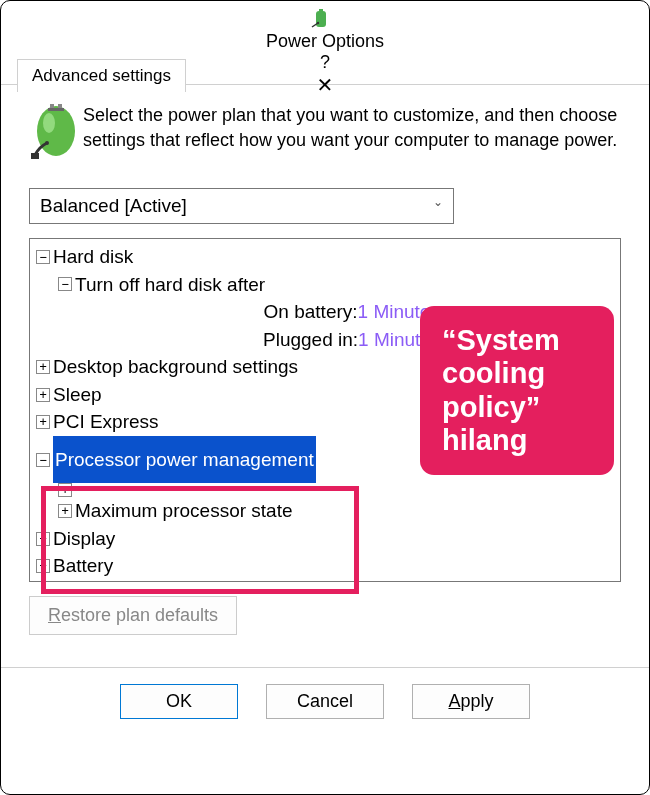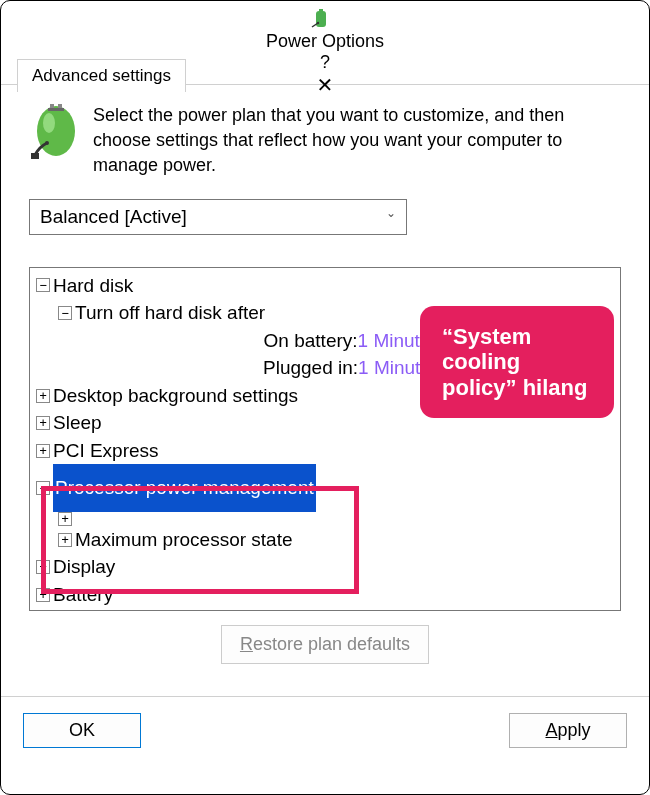--- a/index.html
+++ b/index.html
@@ -61,41 +61,41 @@
       background: #fff;
       position: relative;
       top: 8px;
       font-size: 17px;
     }
     .content {
       padding: 18px 28px 12px 28px;
     }
     .desc-row {
       display: flex;
-      gap: 10px;
+      gap: 0;
       margin-bottom: 20px;
     }
     .plan-icon {
       width: 54px;
       flex-shrink: 0;
     }
     .desc-text {
       font-size: 18px;
       line-height: 1.4;
       color: #000;
     }
     .plan-select {
       border: 1px solid #777;
       padding: 6px 10px;
       font-size: 19px;
       display: flex;
       align-items: flex-start;
       justify-content: space-between;
-      width: 378px;
-      margin-bottom: 32px;
+      width: 425px;
+      margin-bottom: 14px;
       cursor: default;
     }
     .chevron {
       font-size: 12px;
       color: #555;
     }
     .tree {
       border: 1px solid #777;
       height: 344px;
       padding: 4px 6px;
@@ -141,57 +141,57 @@
       width: 318px;
       height: 108px;
       pointer-events: none;
     }
     .callout {
       position: absolute;
       background: #e41f5e;
       color: #fff;
       border-radius: 14px;
       padding: 18px 22px;
-      font-size: 22px;
+      font-size: 29px;
       font-weight: bold;
       line-height: 1.15;
       left: 419px;
       top: 305px;
       width: 194px;
     }
     .callout-tail {
       position: absolute;
       left: 356px;
       top: 481px;
       width: 0;
       height: 0;
       pointer-events: none;
     }
     .btn-row {
       display: flex;
-      justify-content: center;
+      justify-content: flex-start;
       margin-top: 14px;
       padding-right: 0;
     }
     .restore-btn {
       border: 1px solid #ccc;
       padding: 8px 18px;
       font-size: 18px;
       color: #888;
       background: #fdfdfd;
       cursor: default;
     }
     .restore-btn .mn { text-decoration: underline; }
     .divider {
       border-top: 1px solid #d0d0d0;
       margin-top: 20px;
     }
     .bottom-buttons {
       display: flex;
-      justify-content: space-between;
+      justify-content: center;
       gap: 28px;
       padding: 16px 22px;
     }
     .btn {
       border: 1px solid #b0b0b0;
       padding: 6px 0;
       width: 118px;
       text-align: center;
       font-size: 18px;
       background: #fdfdfd;
@@ -299,20 +299,21 @@
 
   <div class="btn-row">
     <div class="restore-btn"><span class="mn">R</span>estore plan defaults</div>
   </div>
 </div>
 
 <div class="divider"></div>
 
 <div class="bottom-buttons">
   <div class="btn primary">OK</div>
+  <div class="btn">Cancel</div>
   <div class="btn"><span class="mn">A</span>pply</div>
 </div>
 
 <div class="highlight-box"></div>
 
 <svg class="callout-tail" width="90" height="70" style="overflow:visible">
   <polygon points="0,52 78,-10 78,26" fill="#e41f5e"></polygon>
 </svg>
 
 <div class="callout">

